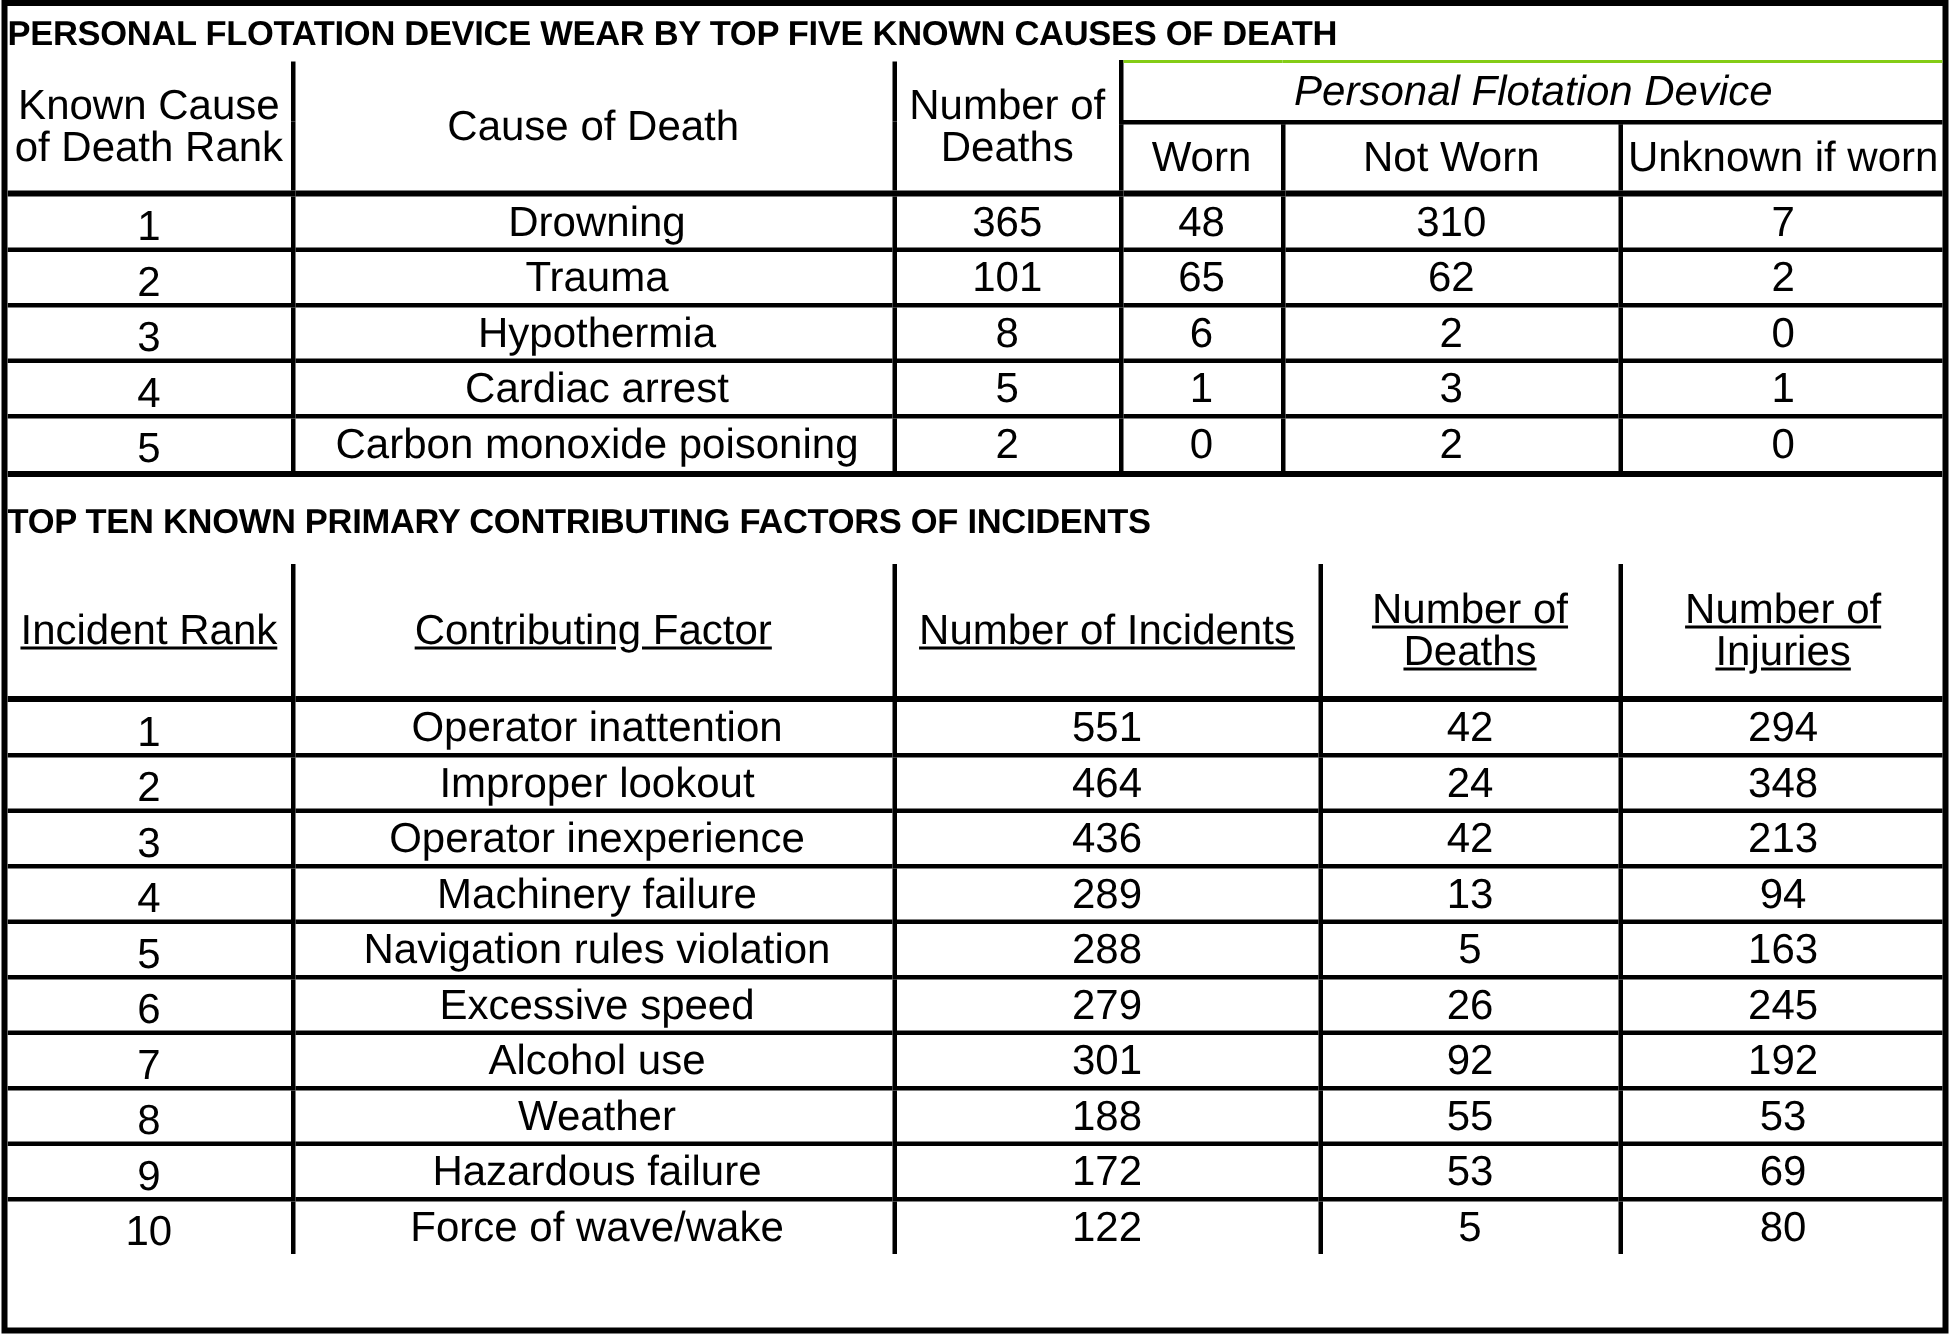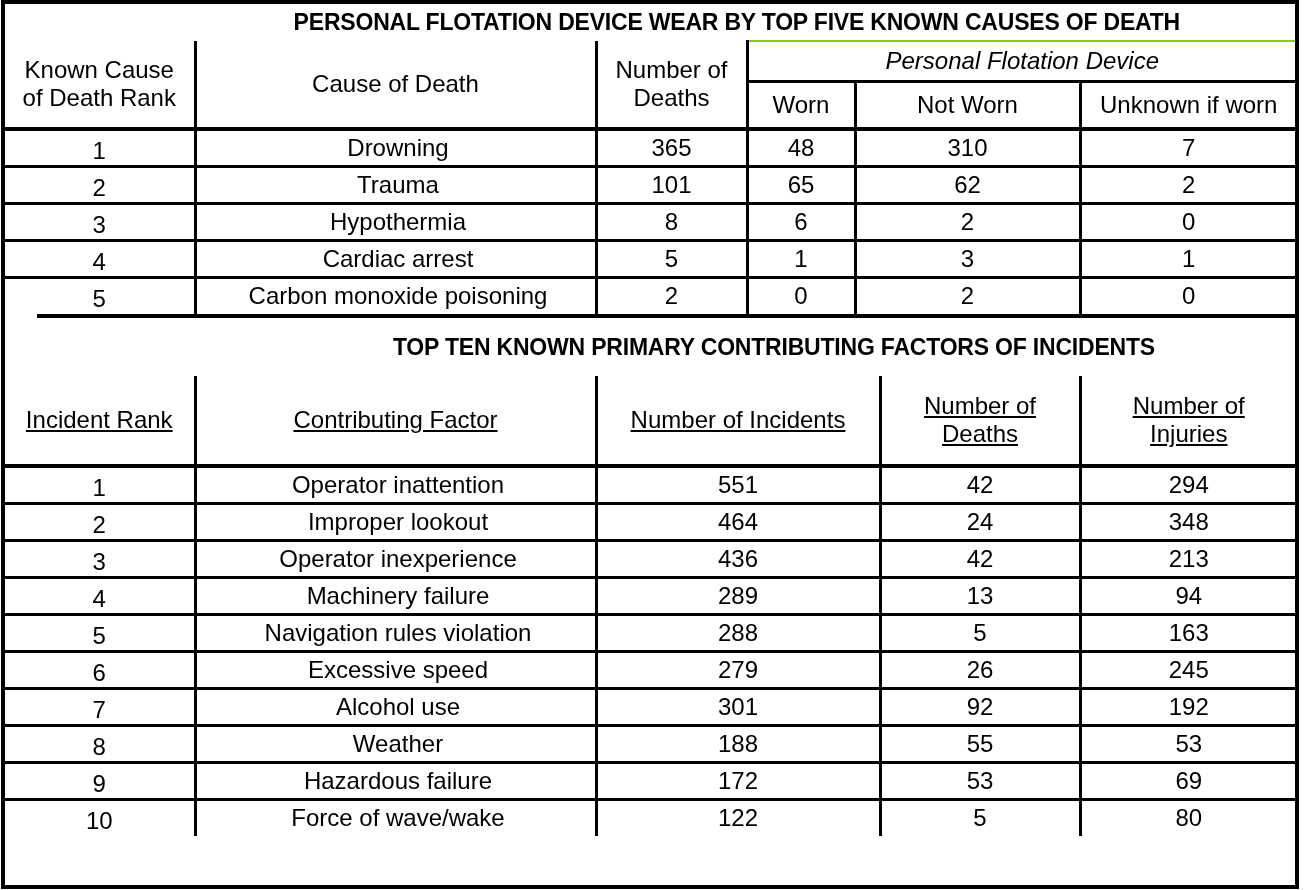--- a/index.html
+++ b/index.html
@@ -20,40 +20,39 @@
     height:889px;
     box-sizing:border-box;
     border:4px solid #000000;
     background:#ffffff;
     overflow:hidden;
   }
   .doc-title{
     font-weight:bold;
     font-size:23px;
     letter-spacing:-0.2px;
-    text-align:right;
+    text-align:left;
     white-space:nowrap;
   }
   .t1-title{
     height:36px;
     line-height:36px;
     padding-right:115px;
   }
   .t2-title{
     height:58px;
     line-height:58px;
     padding-right:140px;
     border-top:4px solid #000000;
-    margin-left:32px;
   }
   table{
     border-collapse:collapse;
     table-layout:fixed;
     width:100%;
-    font-size:24px;
+    font-size:28px;
   }
   th,td{
     padding:0;
     margin:0;
     text-align:center;
     vertical-align:middle;
     overflow:hidden;
     font-weight:normal;
   }
   .vline{border-left:3px solid #000000;}

